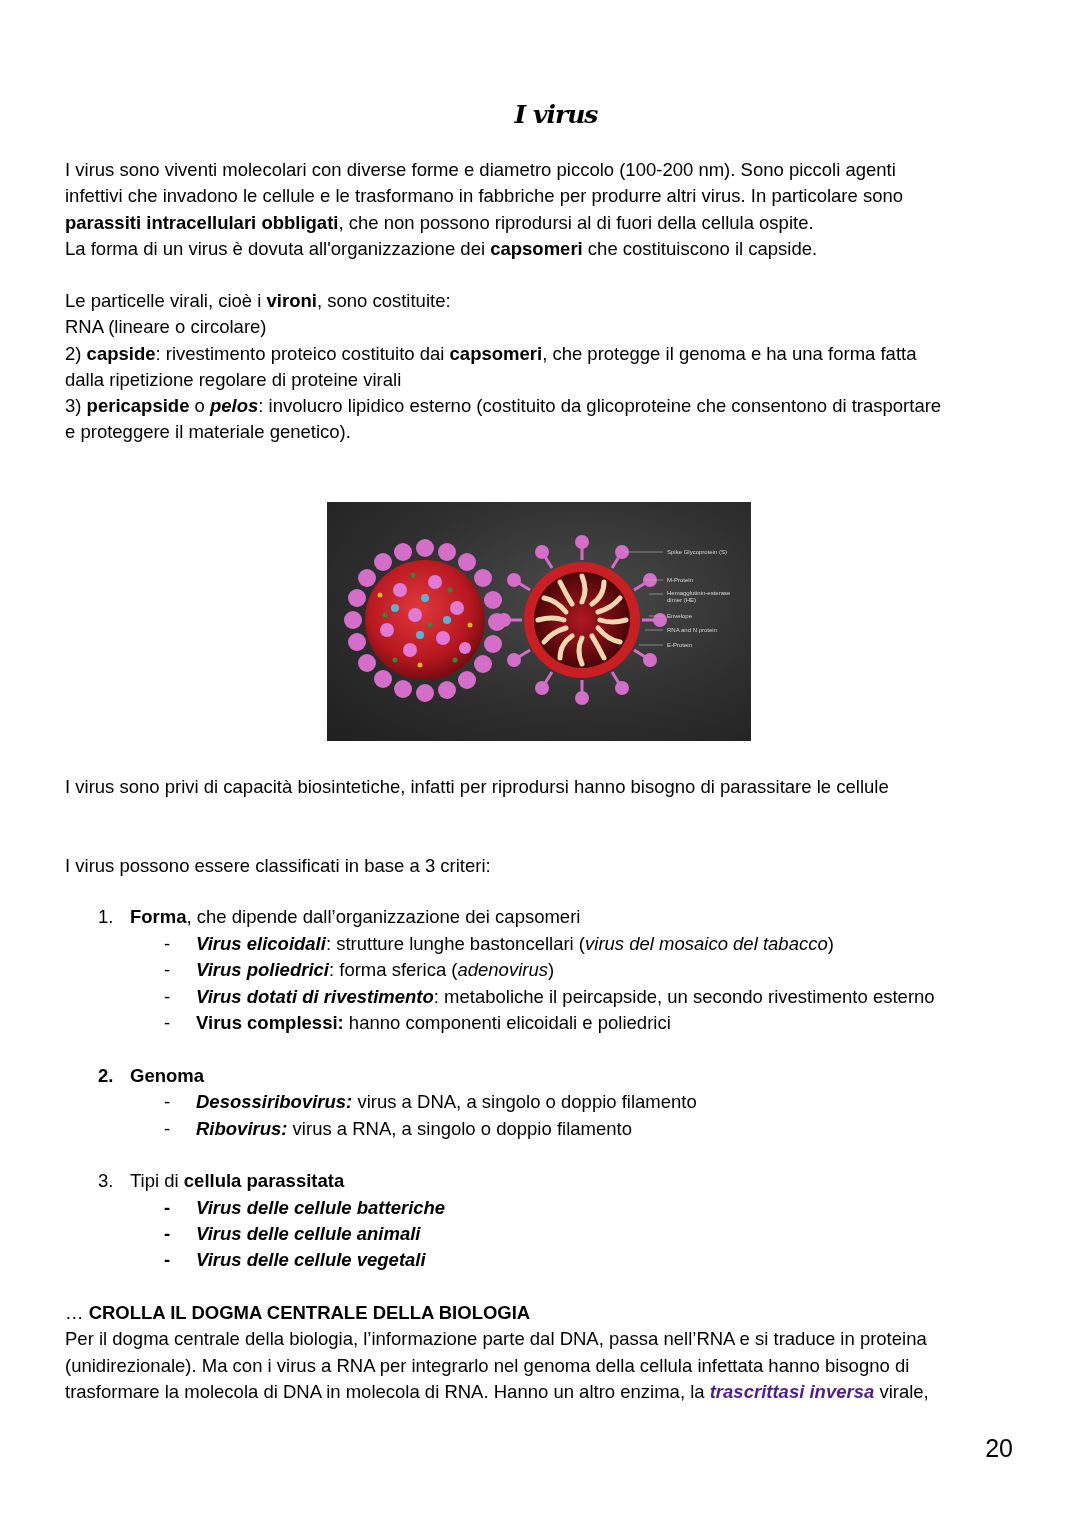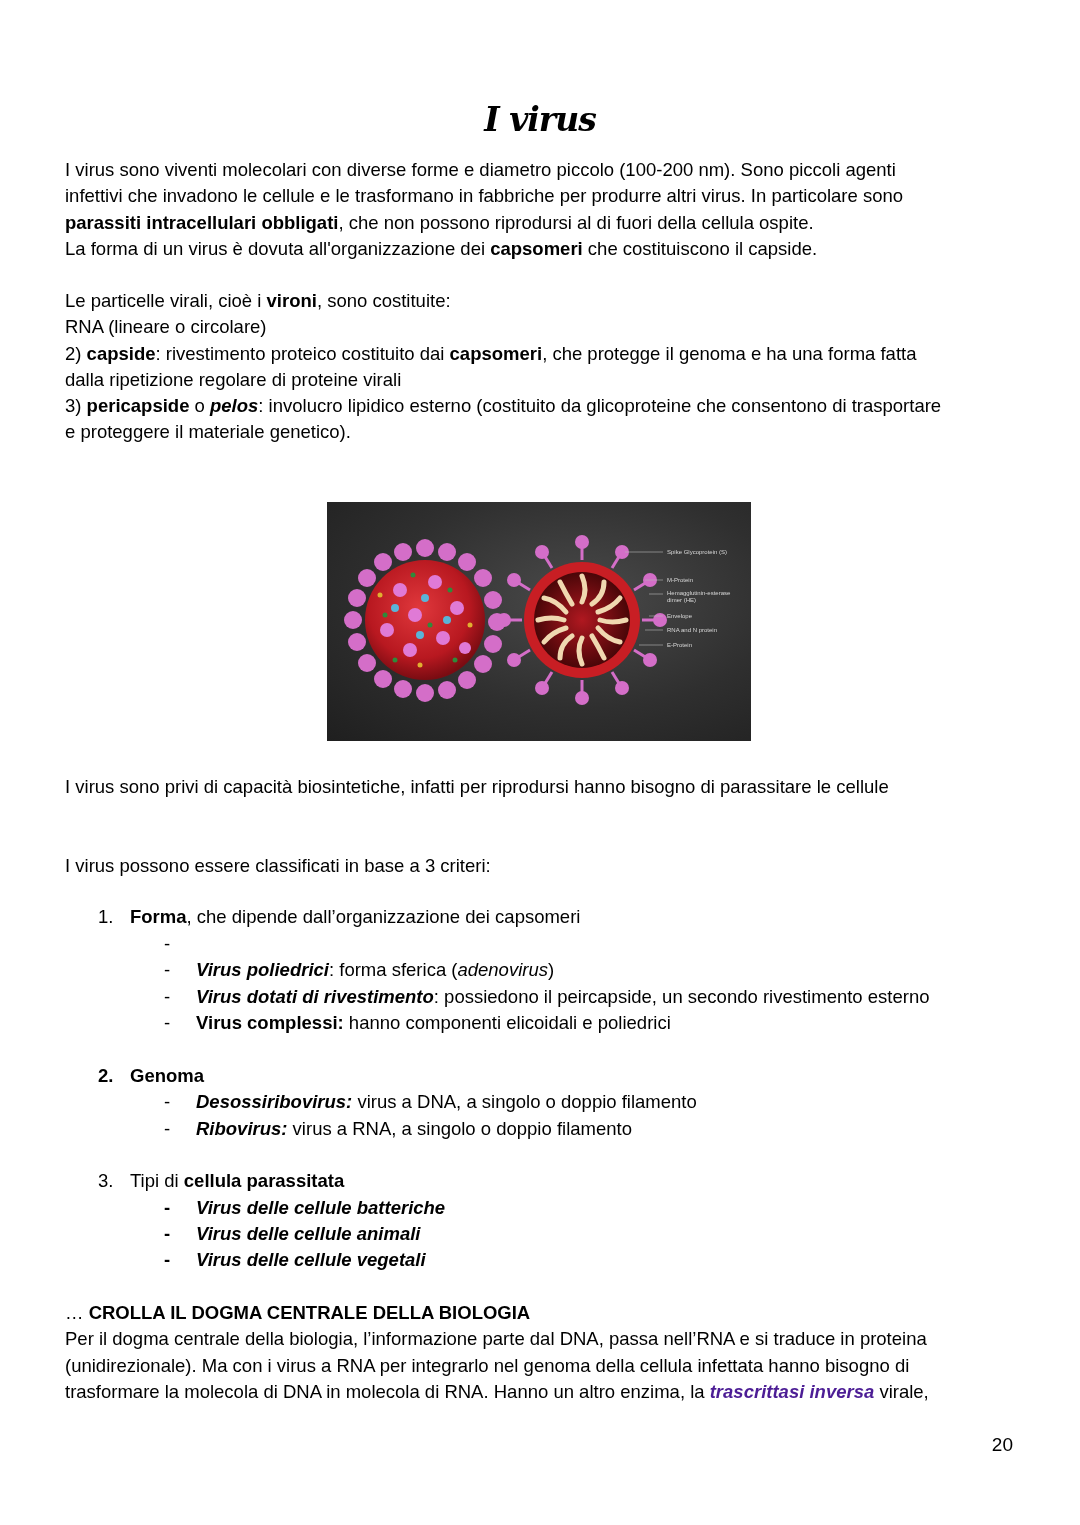--- a/index.html
+++ b/index.html
@@ -2,39 +2,39 @@
 <html><head>
   <meta charset="utf-8">
   <style>
     html, body { margin: 0; padding: 0; background: #ffffff; }
     body {
       width: 1080px; height: 1525px; position: relative; overflow: hidden;
       font-family: "Liberation Sans", sans-serif; color: #000; font-size: 18.5px;
     }
     .page { position: absolute; left: 65px; top: 0; width: 950px; }
     .title {
-      position: absolute; left: 0; width: 950px; top: 100px; text-align: center;
+      position: absolute; left: 16px; width: 950px; top: 100px; text-align: center;
       font-family: "DejaVu Serif", serif; font-style: italic; font-weight: bold;
-      font-size: 33px; letter-spacing: -1px;
+      font-size: 25px; letter-spacing: -1px;
     }
     .para { position: absolute; left: 0; width: 950px; line-height: 26.3px; margin: 0; }
     b { font-weight: bold; }
     i { font-style: italic; }
     .red { color: #4c1d95; font-weight: bold; font-style: italic; }
     .figure {
       position: absolute; left: 327px; top: 502px; width: 424px; height: 239px;
       background: radial-gradient(ellipse at 60% 40%, #4a4a4a 0%, #2f2f2f 55%, #1f1f1f 100%);
       overflow: hidden;
     }
     .list-num { position: absolute; left: 33px; }
     .list-text { position: absolute; left: 65px; white-space: nowrap; }
     .dash { position: absolute; left: 99px; }
     .sub { position: absolute; left: 131px; white-space: nowrap; }
     .row { position: absolute; left: 0; width: 950px; height: 26px; line-height: 26px; }
-    .pagenum { position: absolute; right: 67px; top: 1434px; font-size: 19px; }
+    .pagenum { position: absolute; right: 67px; top: 1434px; font-size: 25px; }
     .lbl { font-family: "Liberation Sans", sans-serif; font-size: 6px; fill: #d8d8d8; }
   </style>
 </head>
 <body>
 
 <div class="page">
 
   <div class="title">I virus</div>
 
   <div class="para" style="top:157px;">
@@ -194,28 +194,29 @@
   </div>
 
   <div class="para" style="top:853px;">I virus possono essere classificati in base a 3 criteri:</div>
 
   <div class="row" style="top:904px;">
     <span class="list-num">1.</span>
     <span class="list-text"><b>Forma</b><span>, che dipende dall’organizzazione dei capsomeri</span></span>
   </div>
   <div class="row" style="top:931px;">
     <span class="dash">-</span>
+    <span class="sub"><b><i>Virus elicoidali</i></b><span>: strutture lunghe bastoncellari (</span><i>virus del mosaico del tabacco</i><span>)</span></span>
   </div>
   <div class="row" style="top:957px;">
     <span class="dash">-</span>
     <span class="sub"><b><i>Virus poliedrici</i></b><span>: forma sferica (</span><i>adenovirus</i><span>)</span></span>
   </div>
   <div class="row" style="top:984px;">
     <span class="dash">-</span>
-    <span class="sub"><b><i>Virus dotati di rivestimento</i></b><span>: possiedono il peircapside, un secondo rivestimento esterno</span></span>
+    <span class="sub"><b><i>Virus dotati di rivestimento</i></b><span>: metaboliche il peircapside, un secondo rivestimento esterno</span></span>
   </div>
   <div class="row" style="top:1010px;">
     <span class="dash">-</span>
     <span class="sub"><b>Virus complessi:</b><span> hanno componenti elicoidali e poliedrici</span></span>
   </div>
 
   <div class="row" style="top:1063px;">
     <b class="list-num">2.</b>
     <span class="list-text"><b>Genoma</b></span>
   </div>

